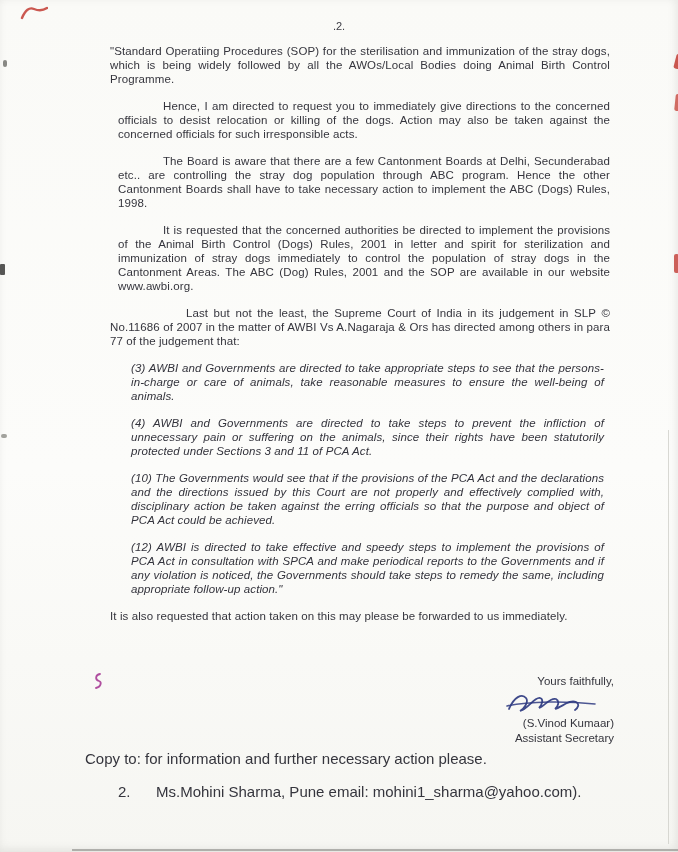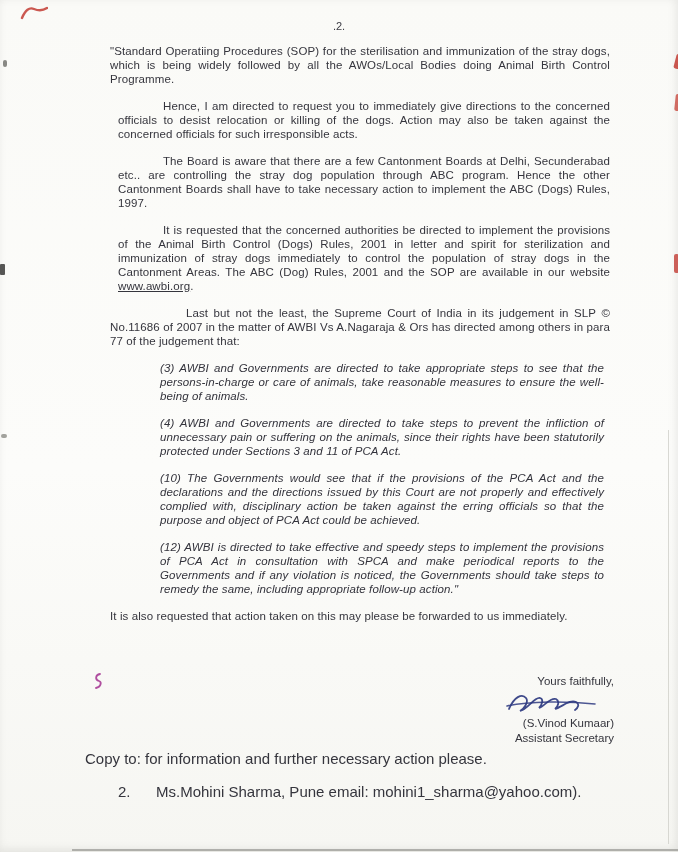--- a/index.html
+++ b/index.html
@@ -25,29 +25,29 @@
   }
   .para {
     margin: 0 0 13px 0;
     font-size: 11.5px; line-height: 14px;
     text-align: justify;
     letter-spacing: 0.1px;
   }
   .indent  { text-indent: 45px; margin-left: 8px; }
   .indent2 { text-indent: 76px; }
   .quote {
-    margin: 0 6px 13px 50px;
+    margin: 0 6px 13px 21px;
     font-size: 11.5px; line-height: 14px;
     font-style: italic;
     text-align: justify;
     color: #33333c;
     letter-spacing: 0.1px;
   }
   .closing { margin-bottom: 0; text-align: left; }
-  .link { text-decoration: underline; cursor: pointer; }
+  .link { cursor: pointer; }
   .signature-block {
     position: absolute; top: 674px; right: 64px;
     width: 126px; text-align: right;
     font-size: 11.5px; line-height: 15px; color: #35353d;
   }
   .signature-svg { display: block; margin: 1px auto -2px auto; }
   .copy-section {
     position: absolute; left: 85px; top: 752px; width: 510px;
     font-size: 15px; line-height: 14px;
   }
@@ -70,21 +70,21 @@
 </head>
 <body>
 
 <div class="page">
 
   <div class="page-number">.2.</div>
 
   <div class="content">
     <p class="para">"Standard Operatiing Procedures (SOP) for the sterilisation and immunization of the stray dogs, which is being widely followed by all the AWOs/Local Bodies doing Animal Birth Control Programme.</p>
     <p class="para indent">Hence, I am directed to request you to immediately give directions to the concerned officials to desist relocation or killing of the dogs. Action may also be taken against the concerned officials for such irresponsible acts.</p>
-    <p class="para indent">The Board is aware that there are a few Cantonment Boards at Delhi, Secunderabad etc.. are controlling the stray dog population through ABC program. Hence the other Cantonment Boards shall have to take necessary action to implement the ABC (Dogs) Rules, 1997.</p>
+    <p class="para indent">The Board is aware that there are a few Cantonment Boards at Delhi, Secunderabad etc.. are controlling the stray dog population through ABC program. Hence the other Cantonment Boards shall have to take necessary action to implement the ABC (Dogs) Rules, 1998.</p>
     <p class="para indent"><span>It is requested that the concerned authorities be directed to implement the provisions of the Animal Birth Control (Dogs) Rules, 2001 in letter and spirit for sterilization and immunization of stray dogs immediately to control the population of stray dogs in the Cantonment Areas. The ABC (Dog) Rules, 2001 and the SOP are available in our website </span><span class="link">www.awbi.org</span><span>.</span></p>
     <p class="para indent2">Last but not the least, the Supreme Court of India in its judgement in SLP © No.11686 of 2007 in the matter of AWBI Vs A.Nagaraja &amp; Ors has directed among others in para 77 of the judgement that:</p>
     <p class="quote">(3) AWBI and Governments are directed to take appropriate steps to see that the persons-in-charge or care of animals, take reasonable measures to ensure the well-being of animals.</p>
     <p class="quote">(4) AWBI and Governments are directed to take steps to prevent the infliction of unnecessary pain or suffering on the animals, since their rights have been statutorily protected under Sections 3 and 11 of PCA Act.</p>
     <p class="quote">(10) The Governments would see that if the provisions of the PCA Act and the declarations and the directions issued by this Court are not properly and effectively complied with, disciplinary action be taken against the erring officials so that the purpose and object of PCA Act could be achieved.</p>
     <p class="quote">(12) AWBI is directed to take effective and speedy steps to implement the provisions of PCA Act in consultation with SPCA and make periodical reports to the Governments and if any violation is noticed, the Governments should take steps to remedy the same, including appropriate follow-up action."</p>
     <p class="para closing">It is also requested that action taken on this may please be forwarded to us immediately.</p>
   </div>
 
   <div class="signature-block">

